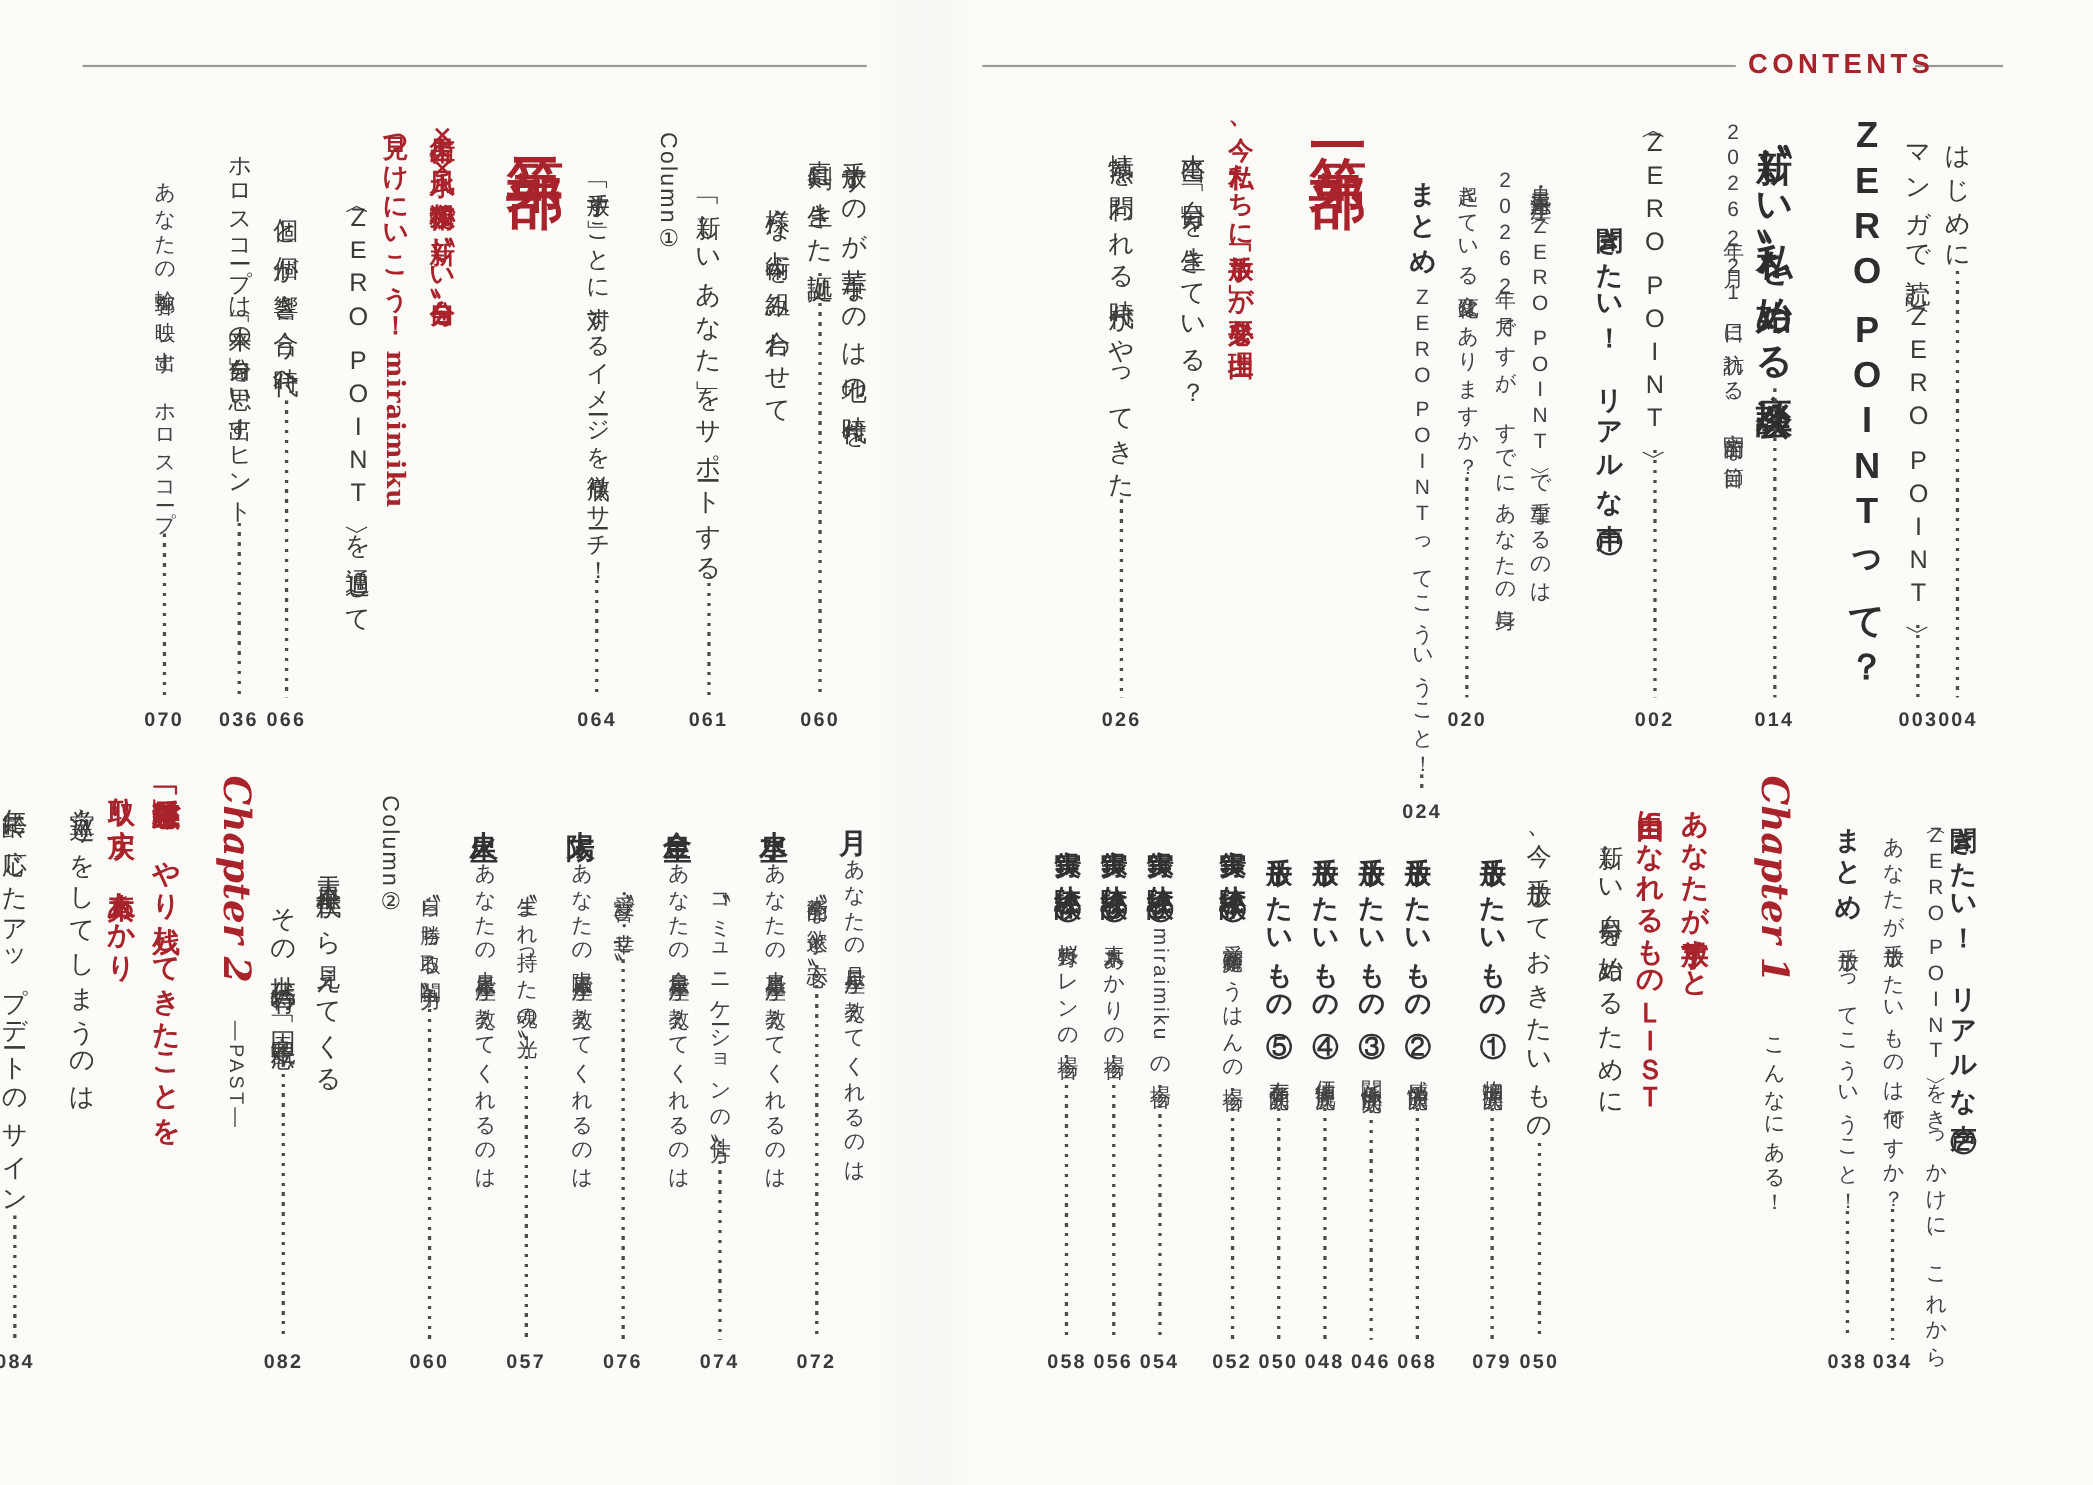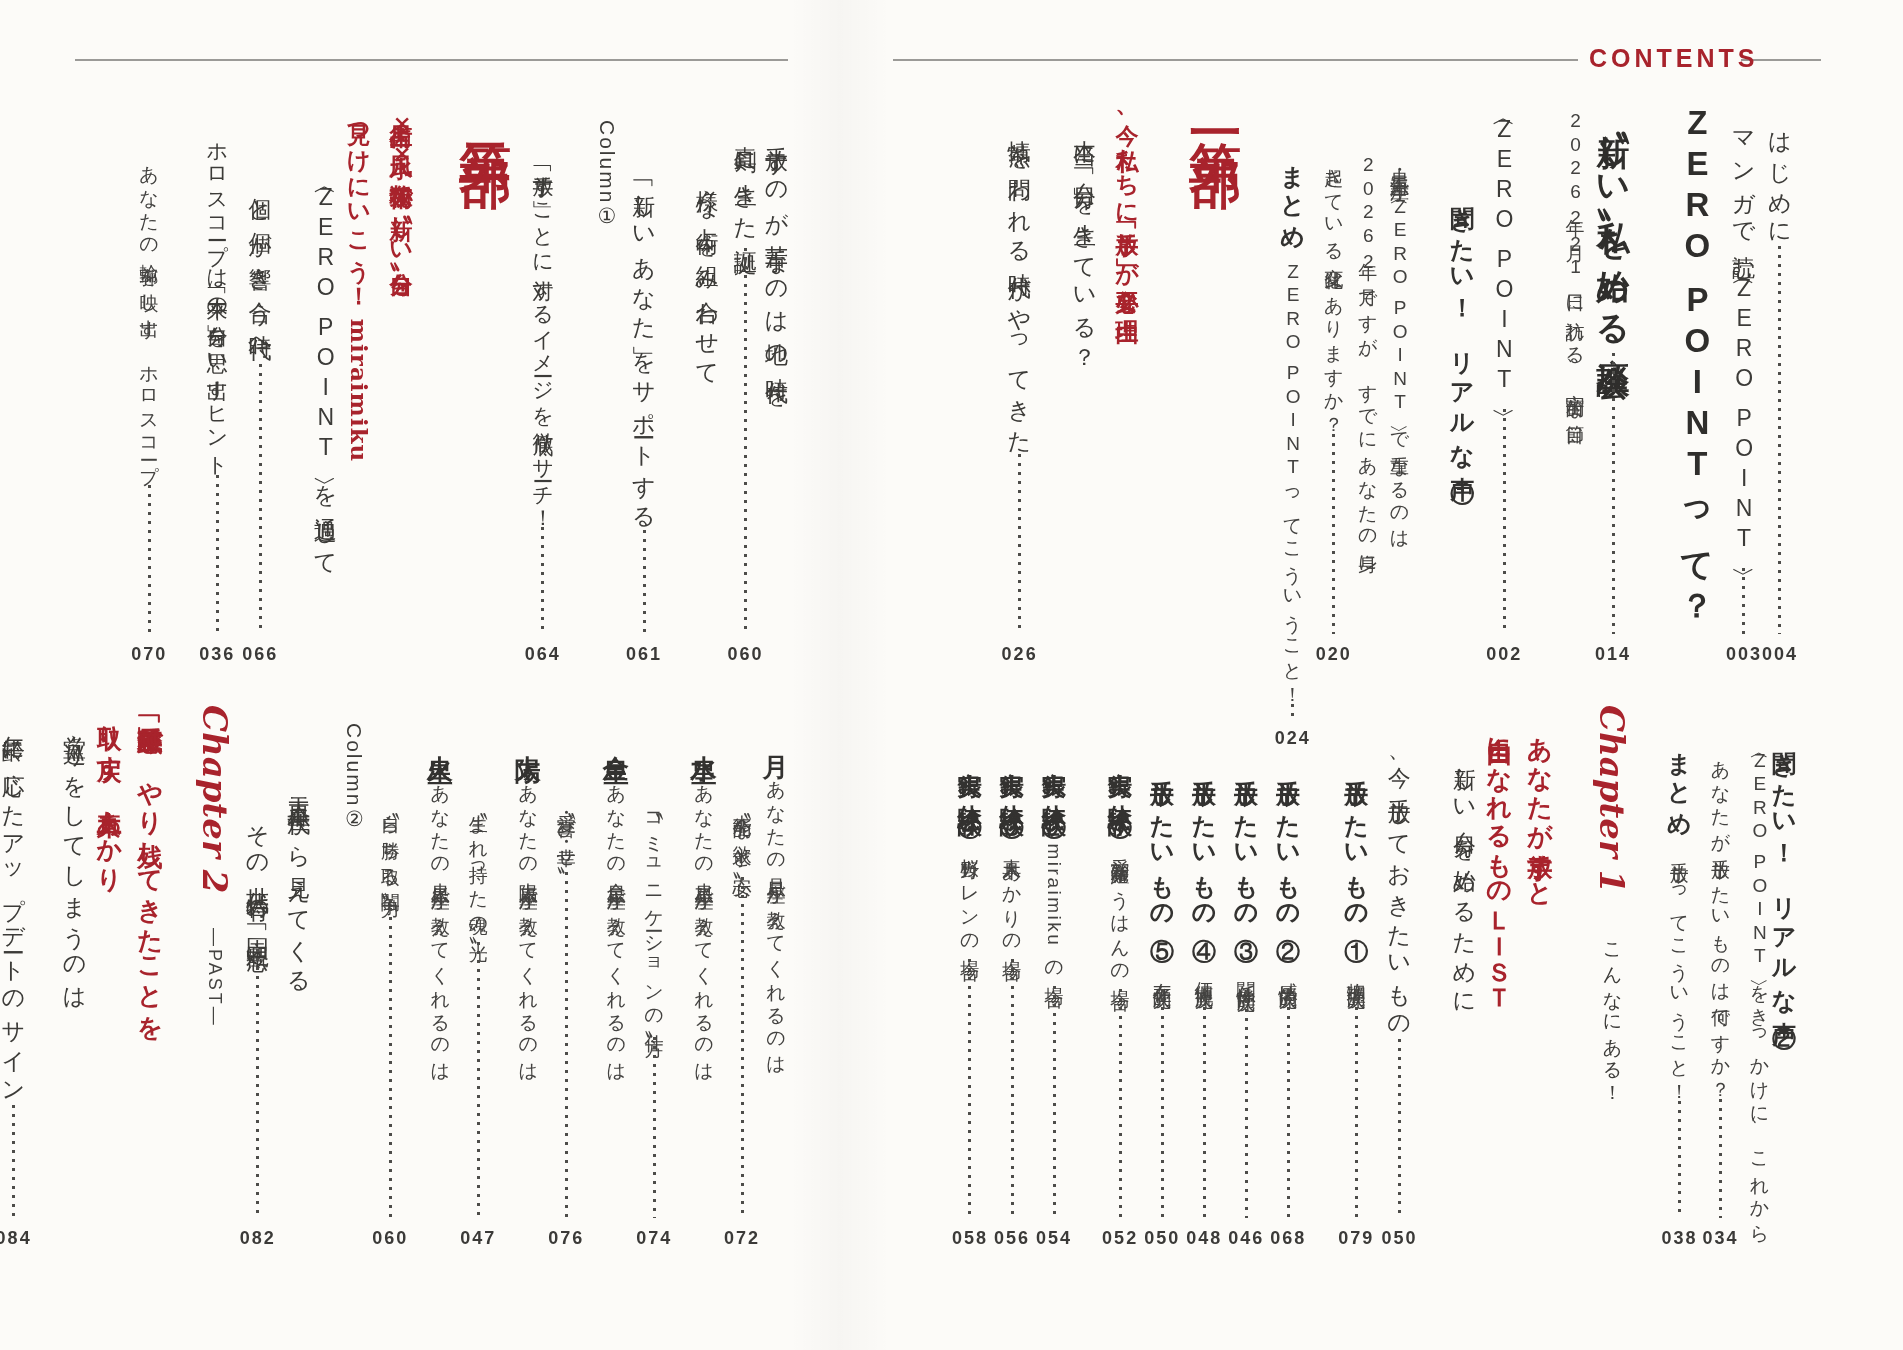--- a/index.html
+++ b/index.html
@@ -339,21 +339,21 @@
       <div class="pnum">076</div>
     </div>
     <div class="col" style="margin-left: 16px;">
       <div class="vtext" style="padding-top: 30px;"><span class="pl">太陽</span><span class="s gpp">あなたの太陽星座が教えてくれるのは</span></div>
       <div class="spacer"></div>
       <div class="pnum ph">&nbsp;</div>
     </div>
     <div class="col" style="margin-left: 6px;">
       <div class="vtext" style="padding-top: 92px;"><span class="s">〝生まれ持った魂の光〟</span></div>
       <div class="leader"></div>
-      <div class="pnum">047</div>
+      <div class="pnum">057</div>
     </div>
     <div class="col" style="margin-left: 16px;">
       <div class="vtext" style="padding-top: 30px;"><span class="pl">火星</span><span class="s gpp">あなたの火星星座が教えてくれるのは</span></div>
       <div class="spacer"></div>
       <div class="pnum ph">&nbsp;</div>
     </div>
     <div class="col" style="margin-left: 6px;">
       <div class="vtext" style="padding-top: 92px;"><span class="s">〝自ら勝ち取る闘争力〟</span></div>
       <div class="leader"></div>
       <div class="pnum">060</div>

